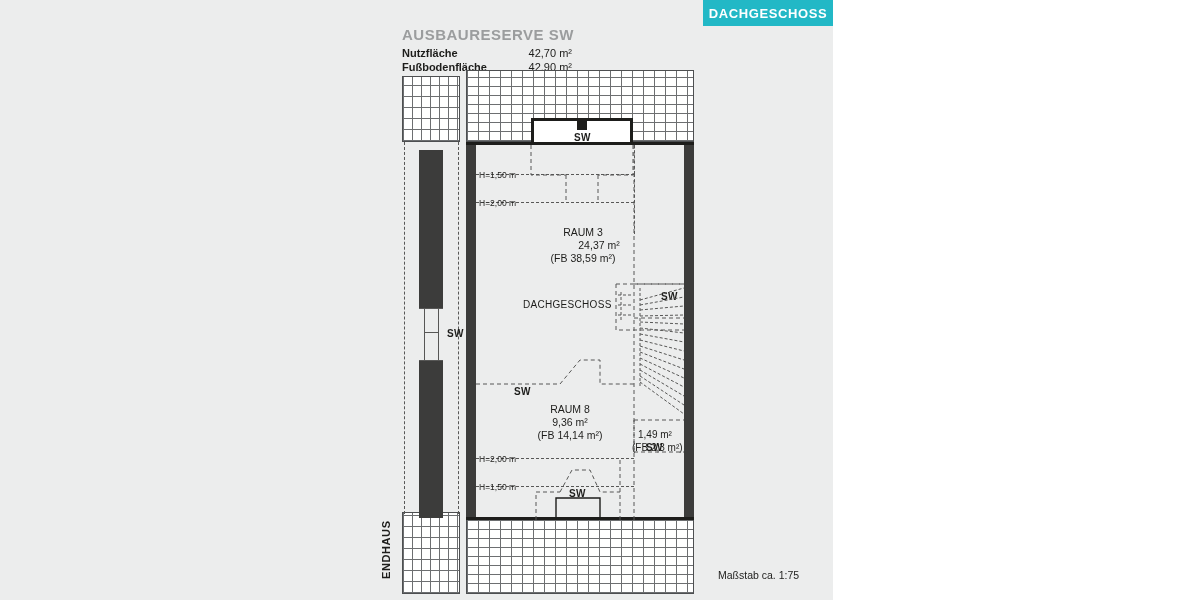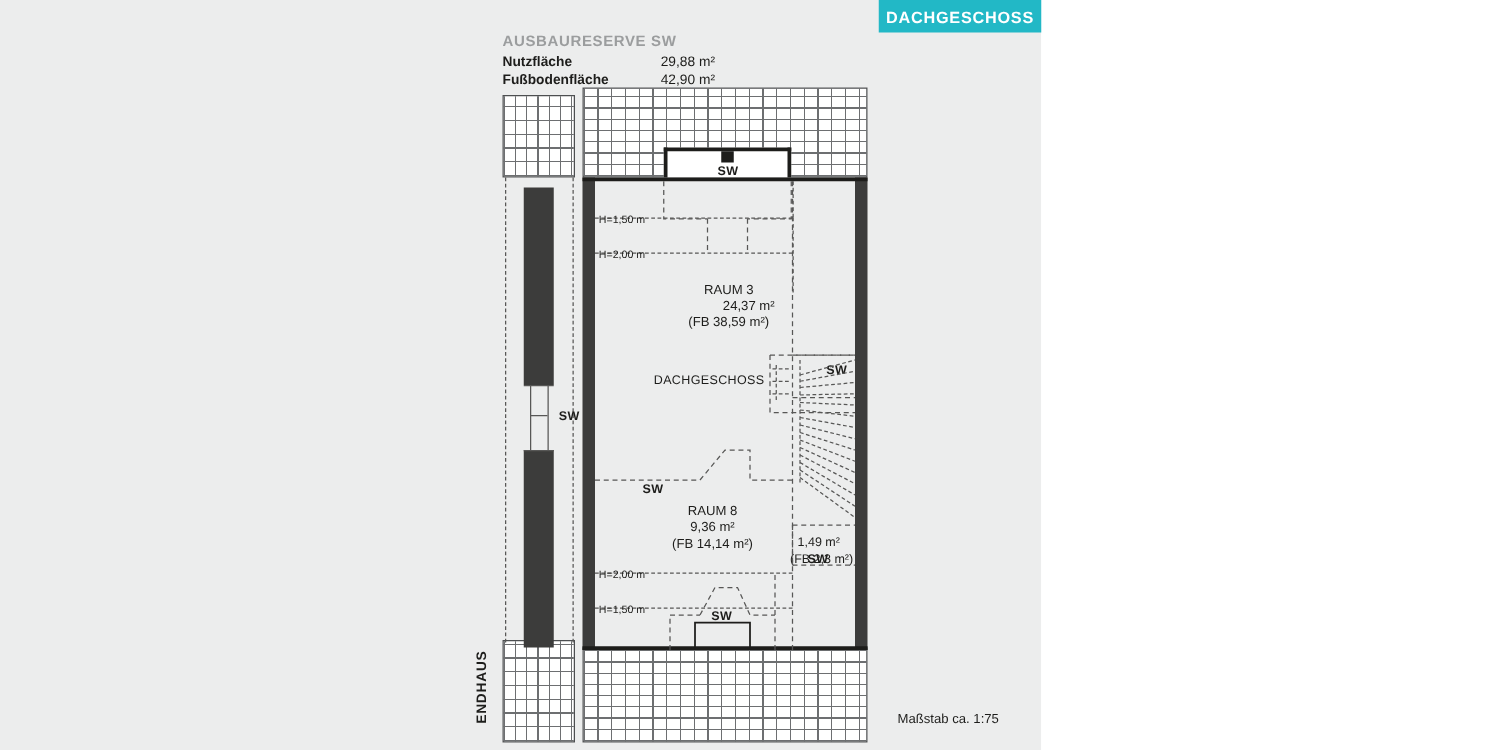--- a/index.html
+++ b/index.html
@@ -53,21 +53,21 @@
     justify-content: center;
   }
   
   .legend {
     position: absolute;
     left: 402px;
     top: 26px;
     width: 180px;
   }
   .legend-title {
-    font-size: 12px;
+    font-size: 15px;
     font-weight: bold;
     color: #9b9d9e;
     letter-spacing: 0.5px;
     margin-bottom: 3px;
   }
   .legend-row {
     display: flex;
     justify-content: space-between;
     font-size: 11px;
     color: #1d1d1b;
@@ -183,21 +183,21 @@
   <div class="white-right"></div>
 
   <div class="header-tab">
     <span>DACHGESCHOSS</span>
   </div>
 
   <div class="legend">
     <div class="legend-title">AUSBAURESERVE SW</div>
     <div class="legend-row">
       <span class="k">Nutzfläche</span>
-      <span class="v">29,88 m²</span>
+      <span class="v">42,70 m²</span>
     </div>
     <div class="legend-row">
       <span class="k">Fußbodenfläche</span>
       <span class="v">42,90 m²</span>
     </div>
   </div>
 
   <div class="scale-note">Maßstab ca. 1:75</div>
 
   <div class="endhaus">ENDHAUS</div>

